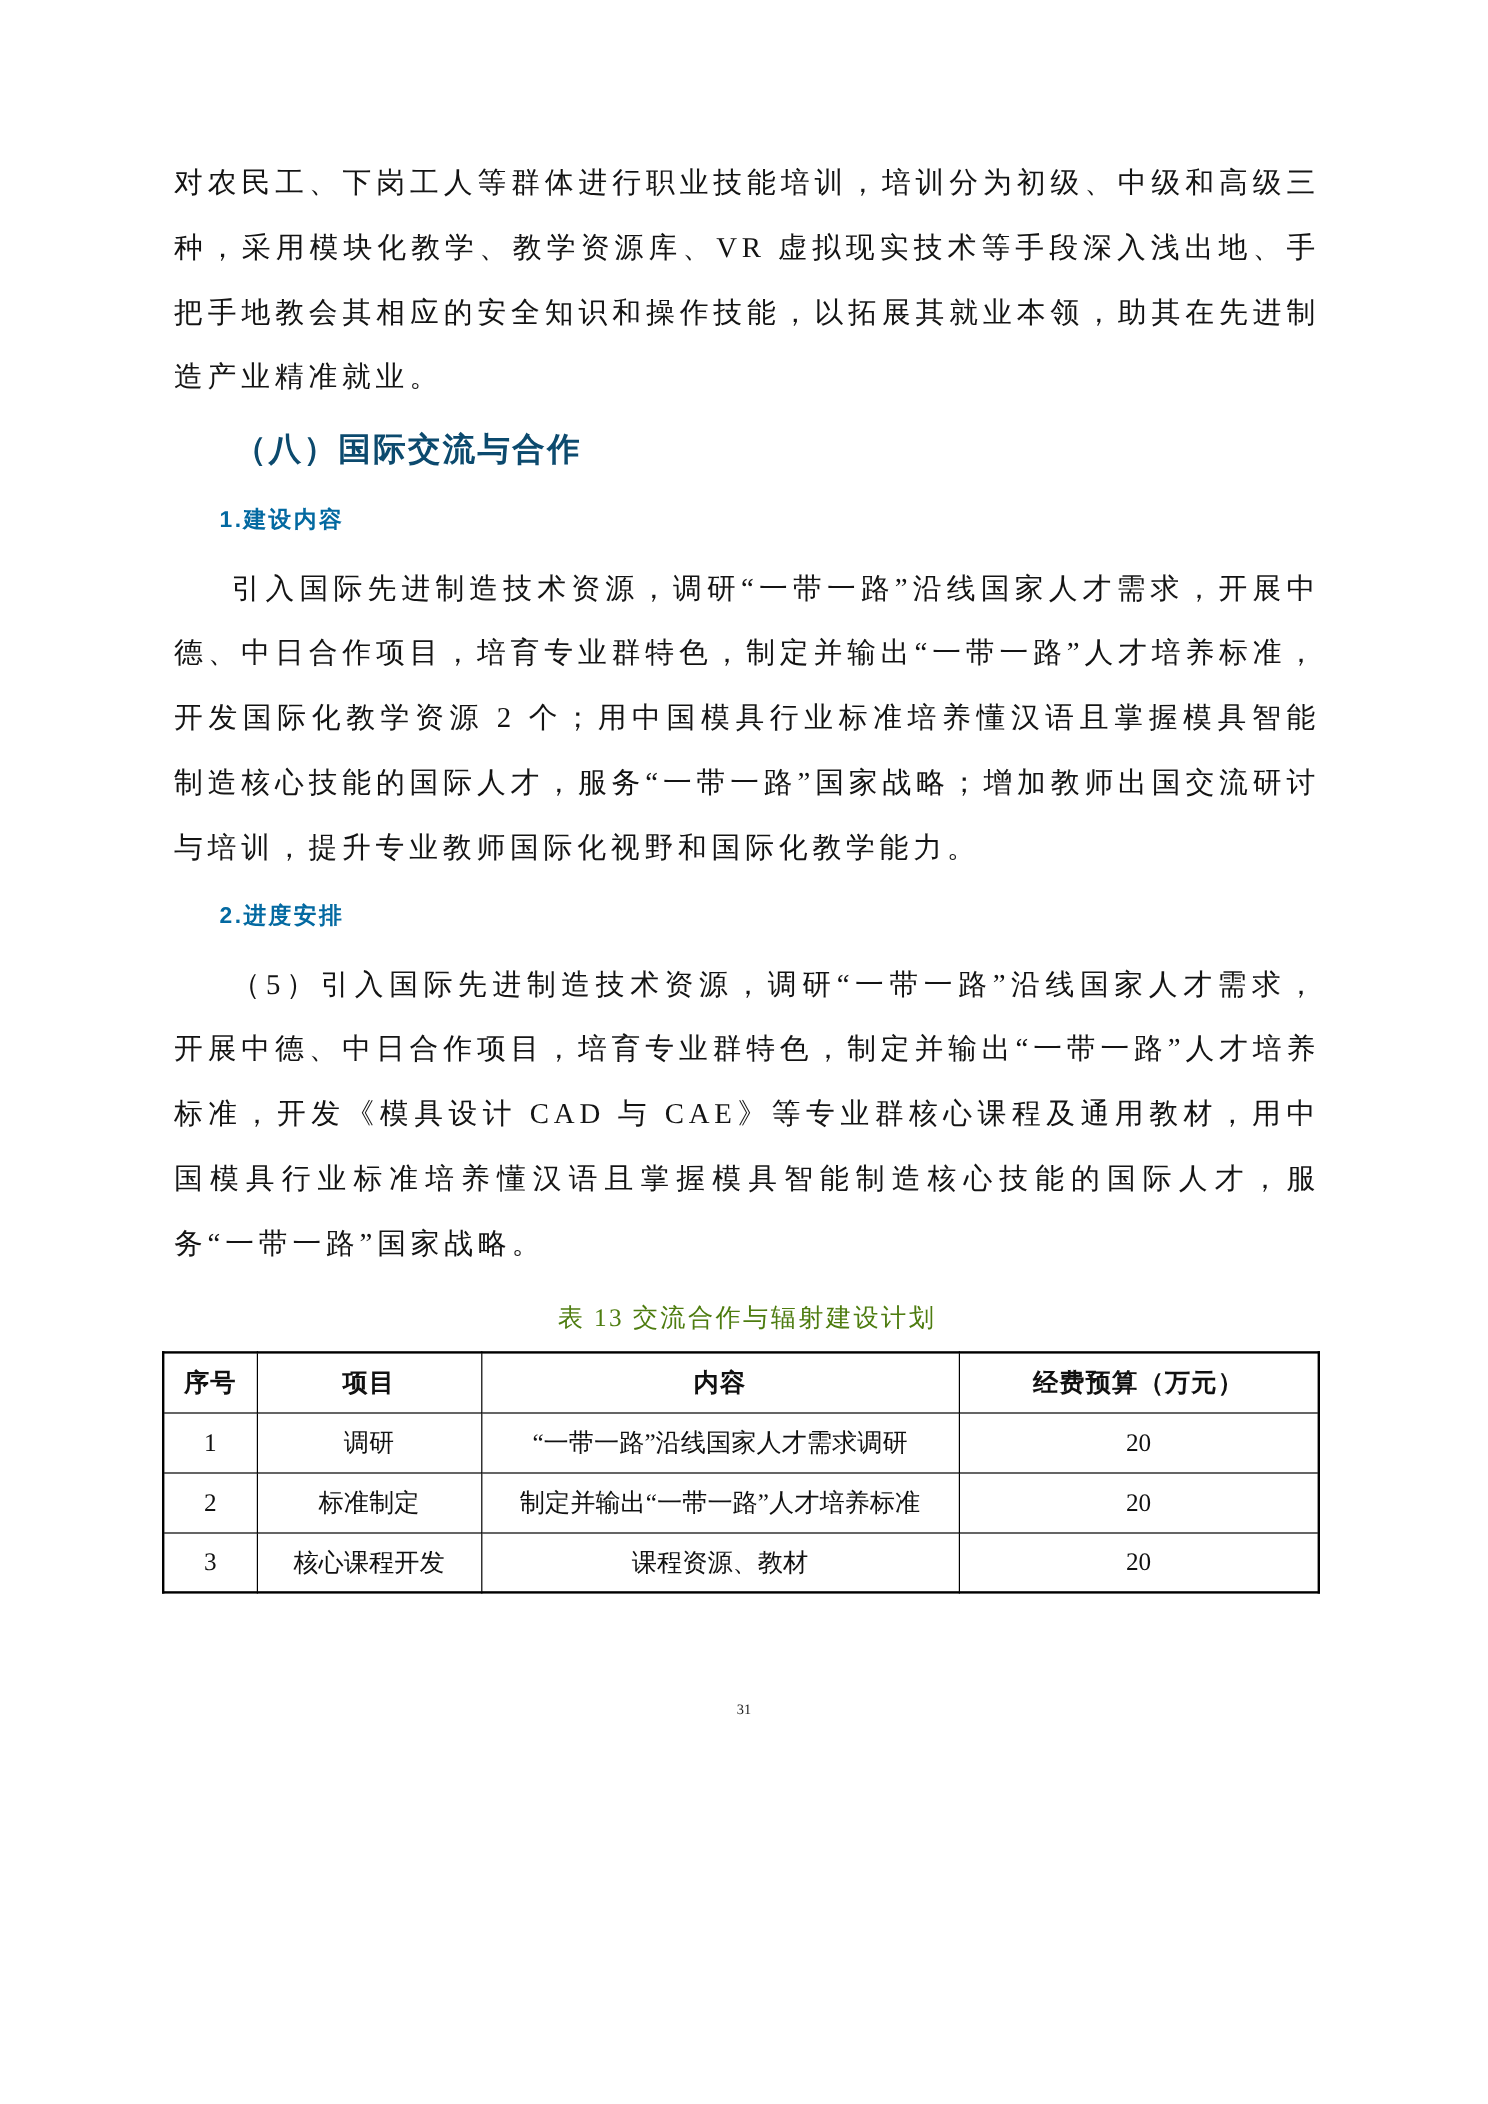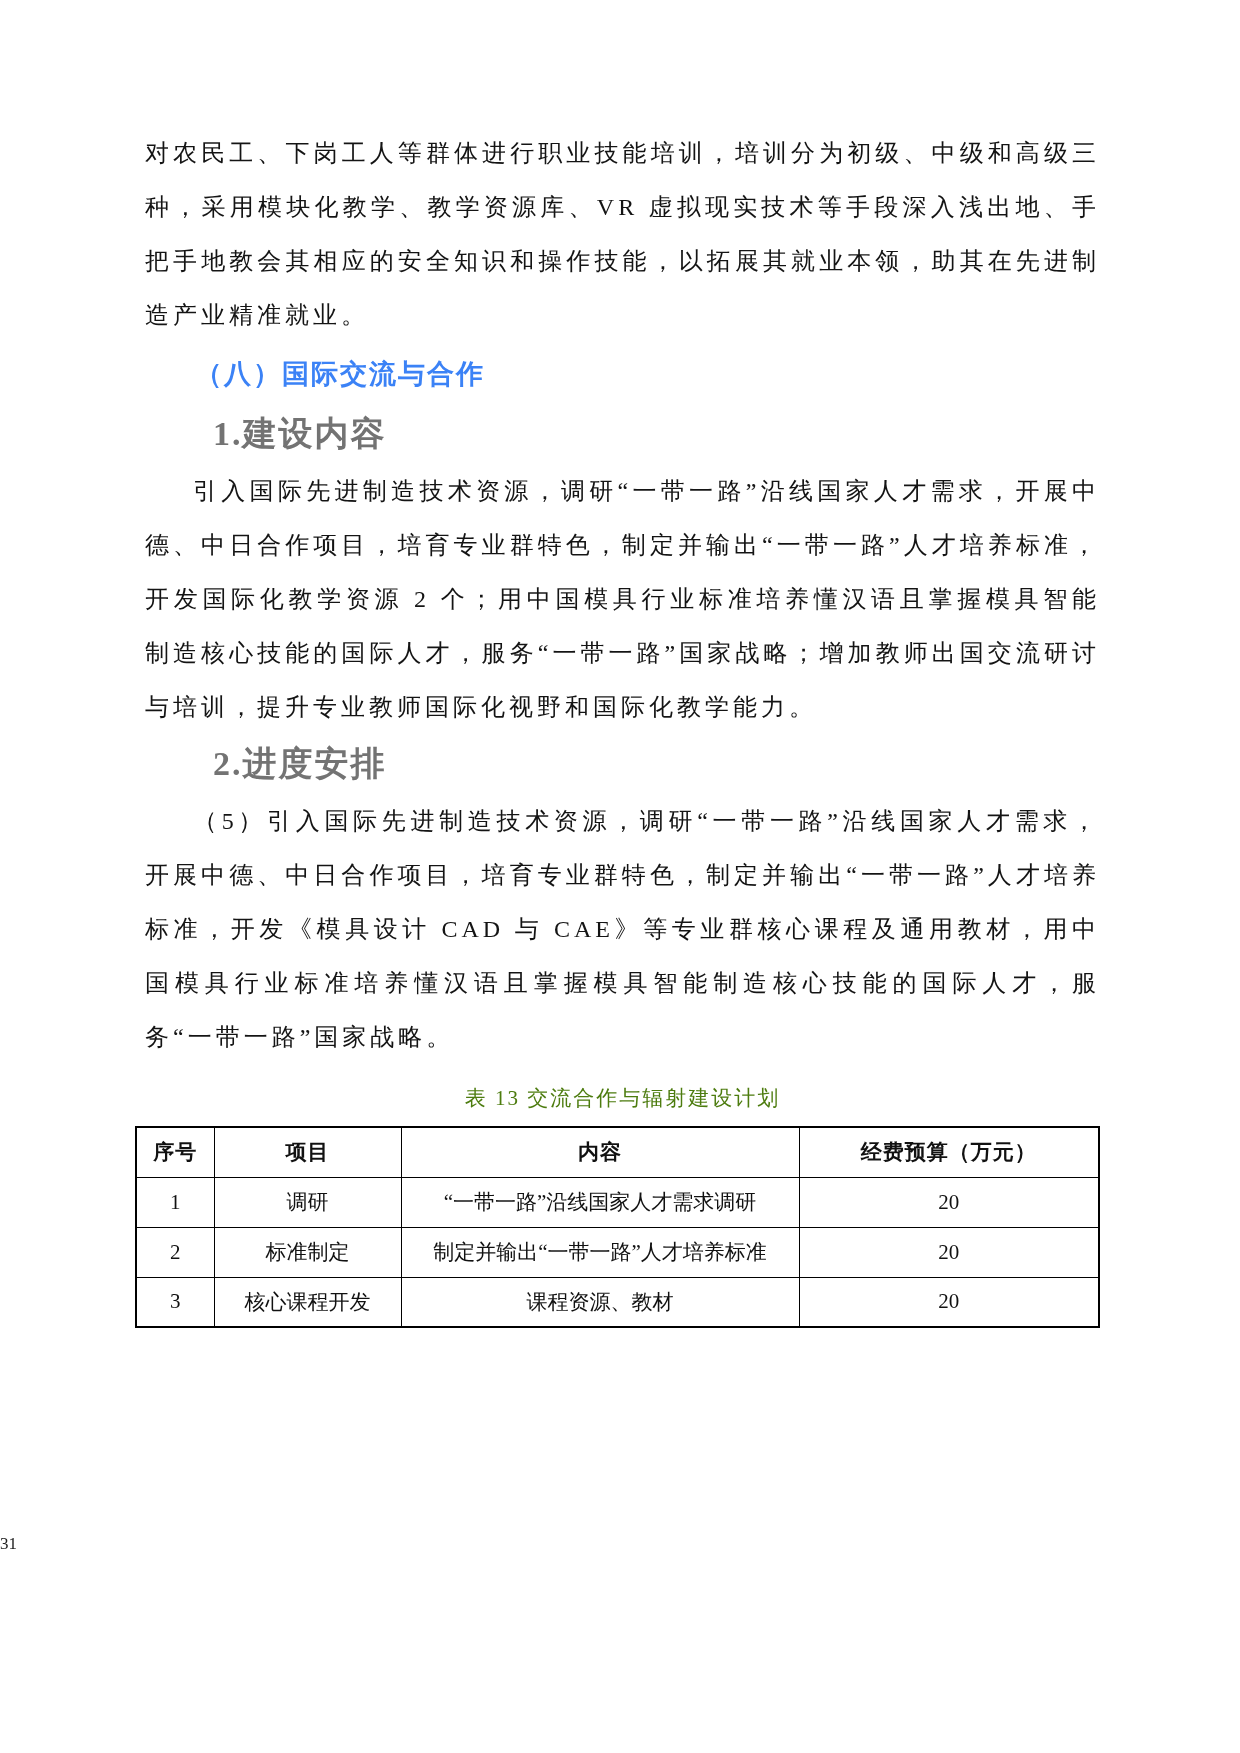--- a/index.html
+++ b/index.html
@@ -28,31 +28,31 @@
     letter-spacing: 4px;
   }
   .body-text.no-indent { text-indent: 0; }
   .section-heading {
     font-family: "Liberation Sans", "DejaVu Sans", sans-serif;
     font-size: 27px;
     font-weight: 700;
     line-height: 60px;
     text-indent: 1.85em;
     letter-spacing: 2px;
-    color: #3b82f6;
+    color: #0c4a6e;
     margin: 2px 0 0 0;
   }
   .sub-heading {
-    font-family: Liberation Serif, serif;
-    font-size: 34px;
+    font-family: Liberation Sans, sans-serif;
+    font-size: 19px;
     font-weight: 700;
     line-height: 58px;
     text-indent: 2em;
     letter-spacing: 2px;
-    color: #737373;
+    color: #0369a1;
     margin: 1px 0;
   }
   .table-caption {
     text-align: center;
     font-size: 21px;
     letter-spacing: 2px;
     margin: 20px 0 14px 0;
     color: #4d7c0f;
   }
   table.plan-table {
@@ -75,22 +75,23 @@
     font-weight: 700;
     text-align: center;
     letter-spacing: 1px;
   }
   td.cell-center { text-align: center; }
   td.cell-left { text-align: center; padding-left: 14px; }
   .page-number {
     position: absolute;
     left: 0;
     right: 0;
-    top: 1534px;
-    font-size: 17px;
+    top: 1417px;
+    text-align: center;
+    font-size: 12px;
     color: #222222;
   }
 </style>
 </head>
 <body>
 
 <div class="page">
   <div class="content">
 
     <p class="body-text no-indent">对农民工、下岗工人等群体进行职业技能培训，培训分为初级、中级和高级三种，采用模块化教学、教学资源库、VR 虚拟现实技术等手段深入浅出地、手把手地教会其相应的安全知识和操作技能，以拓展其就业本领，助其在先进制造产业精准就业。</p>

